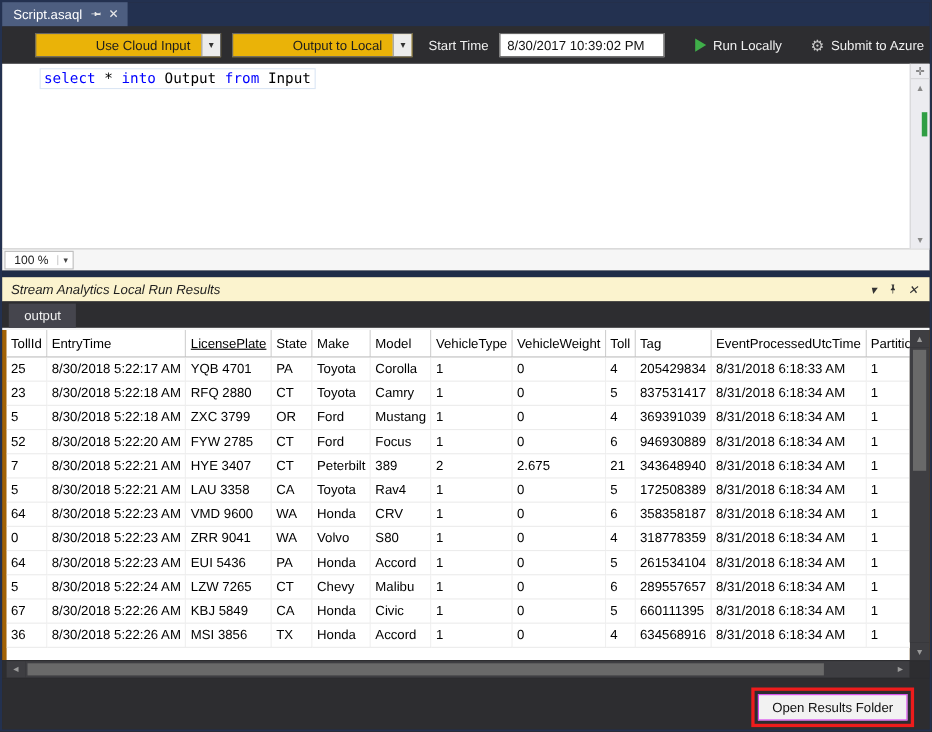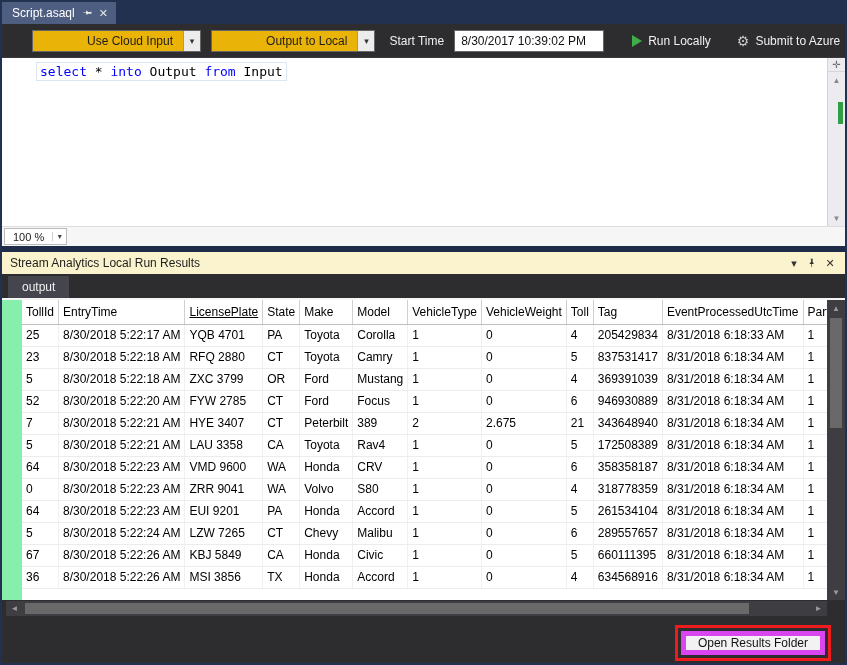--- a/index.html
+++ b/index.html
@@ -45,46 +45,46 @@
   .esc-split{width:100%;height:14px;display:flex;align-items:center;justify-content:center;color:#6a6a6a;font-size:10px;border-bottom:1px solid #d5d5d8;cursor:pointer;}
   .esc-track{flex:1;width:100%;position:relative;}
   .change-marker{position:absolute;right:2px;top:14px;width:5px;height:22px;background:#2f9e44;}
   .editor-status{height:20px;background:#f6f6f6;border-top:1px solid #ddd;display:flex;align-items:center;padding-left:2px;flex:0 0 auto;}
   .zoom-dd{display:flex;height:17px;background:#fff;border:1px solid #bbb;color:#222;align-items:center;cursor:pointer;font-size:11px;}
   .zoom-dd .dd-label{display:flex;align-items:center;padding:0 8px;}
   .zoom-dd .dd-arrow{width:14px;display:flex;align-items:center;justify-content:center;font-size:8px;color:#444;border-left:1px solid #ccc;}
   .splitter{height:6px;background:#1f2c47;flex:0 0 auto;cursor:row-resize;}
 
   
-  .results-title{height:22px;background:var(--titlebar-yellow);display:flex;align-items:center;padding:0 6px 0 8px;color:#1e1e1e;flex:0 0 auto;}
+  .results-title{height:22px;background:var(--titlebar-yellow);display:flex;align-items:center;padding:0 6px 0 8px;color:#1e1e1e;flex:0 0 auto;font-style:italic;}
   .results-title .title-text{flex:1;white-space:nowrap;overflow:hidden;}
   .rt-icon{width:18px;height:18px;display:flex;align-items:center;justify-content:center;color:#333;font-size:11px;cursor:pointer;}
   .rt-icon svg{fill:#333;}
   .results-tabstrip{height:26px;background:#2d2d30;display:flex;align-items:flex-end;border-bottom:2px solid #f5f5f5;flex:0 0 auto;}
   .results-tab{height:22px;margin-left:6px;background:#45454d;color:#f0f0f0;display:flex;align-items:center;padding:0 14px;font-size:12px;cursor:pointer;}
 
-  .results-body{height:300px;display:flex;flex:0 0 auto;background:#86efac;padding-left:20px;}
+  .results-body{height:300px;display:flex;flex:0 0 auto;background:#a16207;padding-left:4px;}
   .table-viewport{flex:1;background:#fff;overflow:hidden;position:relative;}
   table.grid{border-collapse:collapse;table-layout:fixed;background:#fff;font-size:12px;color:#000;}
   table.grid th{font-weight:normal;text-align:left;height:24px;padding:0 4px;border-right:1px solid #d0d0d0;border-bottom:1px solid #bdbdbd;background:#fff;white-space:nowrap;overflow:hidden;}
   table.grid td{height:22px;padding:0 4px;border-right:1px solid #f0f0f0;border-bottom:1px solid #ececec;white-space:nowrap;overflow:hidden;}
   .v-scrollbar{width:18px;background:#2d2d30;display:flex;flex-direction:column;align-items:center;flex:0 0 auto;}
   .vs-btn{width:100%;height:16px;display:flex;align-items:center;justify-content:center;color:#9a9a9a;font-size:8px;background:#3e3e42;cursor:pointer;}
   .vs-track{flex:1;width:100%;background:#3e3e42;position:relative;}
   .vs-thumb{position:absolute;top:2px;left:3px;width:12px;height:110px;background:#696969;cursor:grab;}
 
   .h-scrollbar{height:17px;background:#2d2d30;display:flex;align-items:center;flex:0 0 auto;padding-left:4px;}
   .hs-btn{width:17px;height:15px;display:flex;align-items:center;justify-content:center;color:#9a9a9a;font-size:8px;background:#3e3e42;cursor:pointer;flex:0 0 auto;}
   .hs-track{flex:1;height:15px;background:#3e3e42;position:relative;}
   .hs-thumb{position:absolute;top:2px;left:2px;width:92%;height:11px;background:#696969;cursor:grab;}
   .hs-corner{width:18px;height:15px;background:#2d2d30;flex:0 0 auto;}
 
   .bottom-bar{flex:1;background:#2d2d30;display:flex;align-items:flex-start;justify-content:flex-end;padding:8px 14px 0 0;}
   .annotation-box{border:3px solid var(--annotation-red);padding:3px;}
-  .open-results-btn{height:24px;background:#f2f2f2;border:5px solid #d946ef;color:#111;padding:0 12px;font-family:"Liberation Sans",sans-serif;font-size:12px;cursor:pointer;white-space:nowrap;}
+  .open-results-btn{height:24px;background:#f2f2f2;border:1px solid #d946ef;color:#111;padding:0 12px;font-family:"Liberation Sans",sans-serif;font-size:12px;cursor:pointer;white-space:nowrap;}
 </style>
 </head>
 <body>
 
 <div class="window">
 
   <div class="doc-tabstrip">
     <div class="doc-tab">
       <span>Script.asaql</span>
       <span class="ticon pin-svg">
@@ -286,21 +286,21 @@
               <td>1</td>
               <td>0</td>
               <td>4</td>
               <td>318778359</td>
               <td>8/31/2018 6:18:34 AM</td>
               <td>1</td>
             </tr>
             <tr>
               <td>64</td>
               <td>8/30/2018 5:22:23 AM</td>
-              <td>EUI 9201</td>
+              <td>EUI 5436</td>
               <td>PA</td>
               <td>Honda</td>
               <td>Accord</td>
               <td>1</td>
               <td>0</td>
               <td>5</td>
               <td>261534104</td>
               <td>8/31/2018 6:18:34 AM</td>
               <td>1</td>
             </tr>

